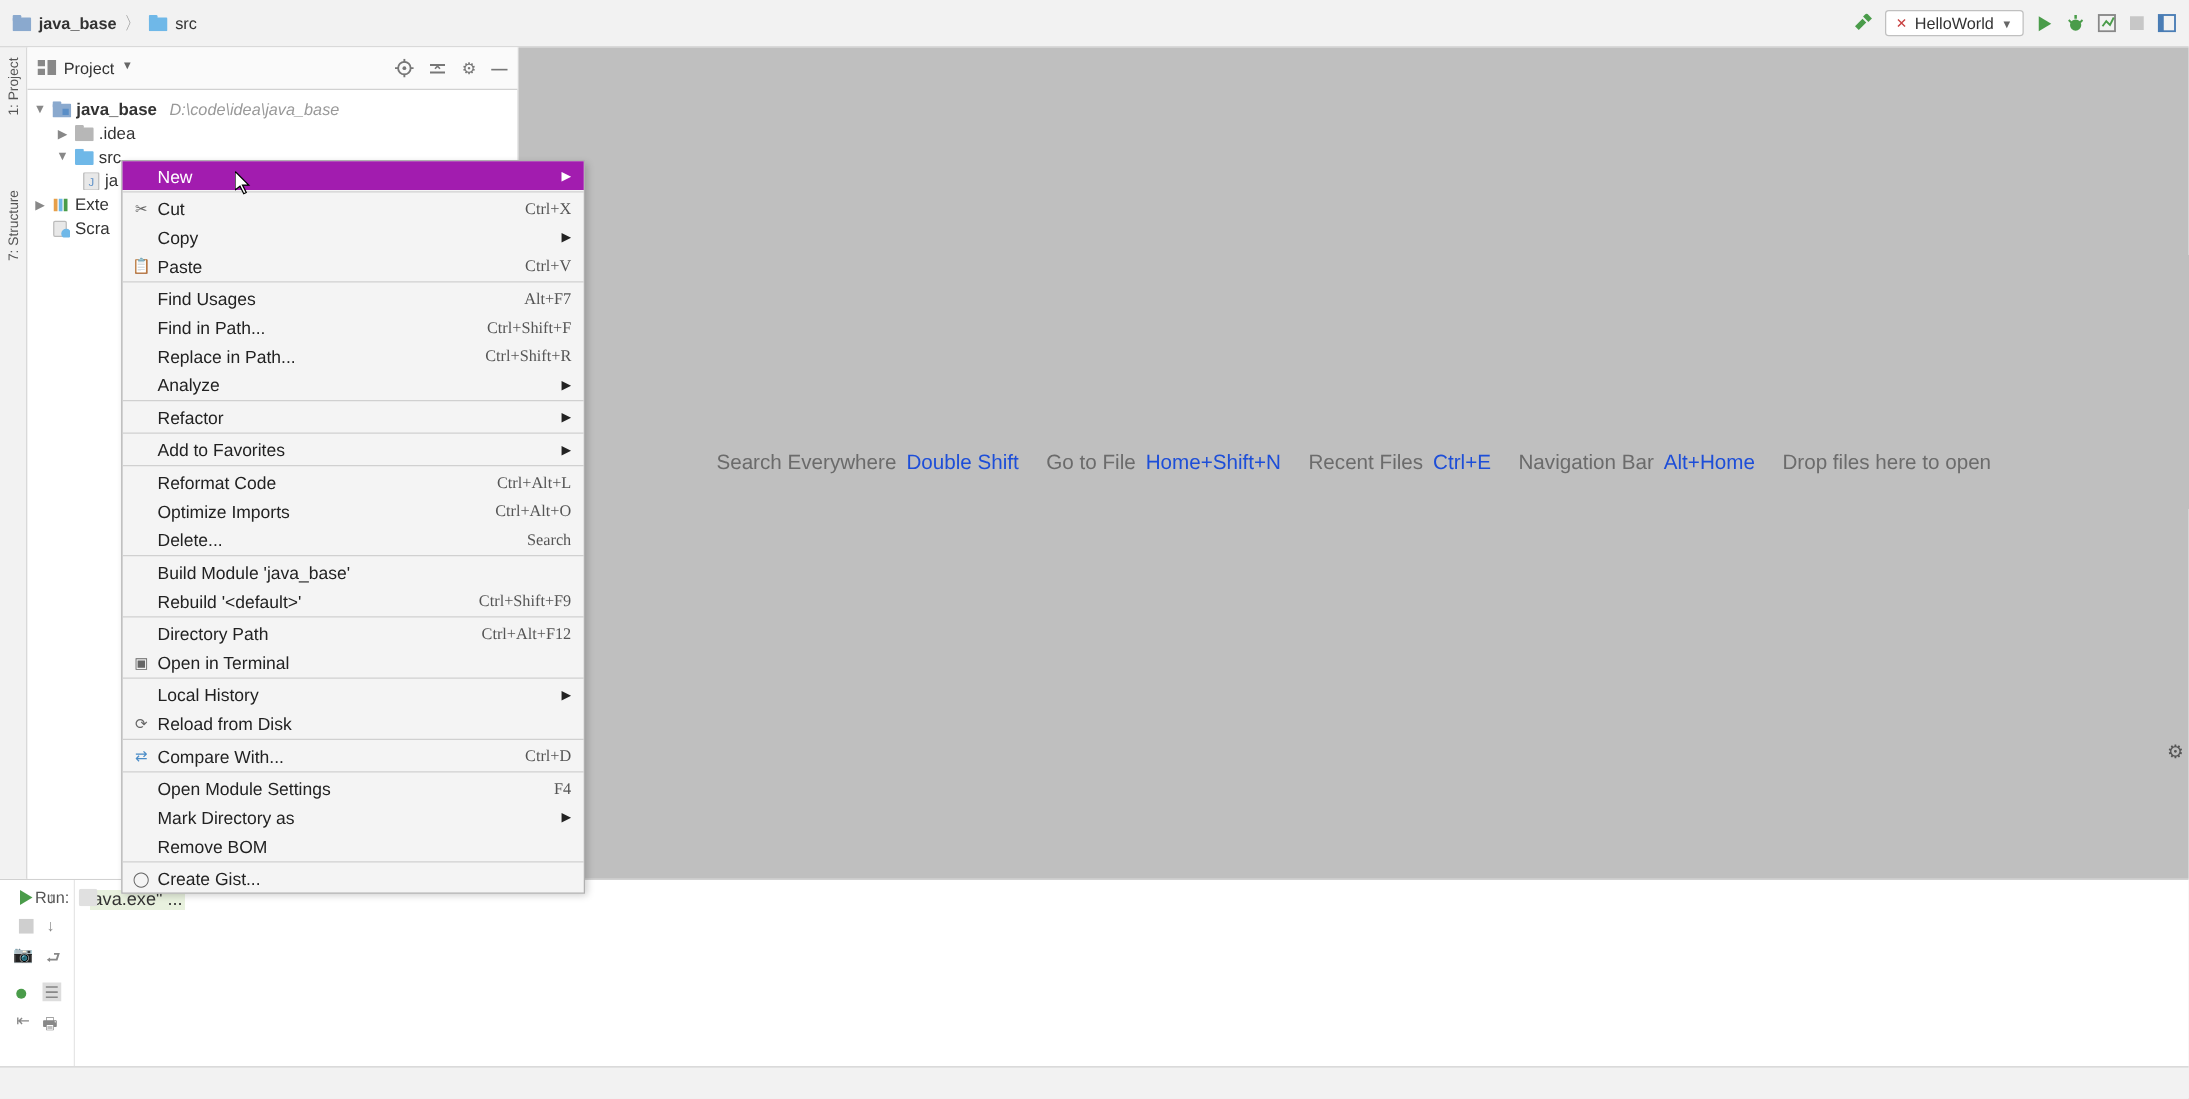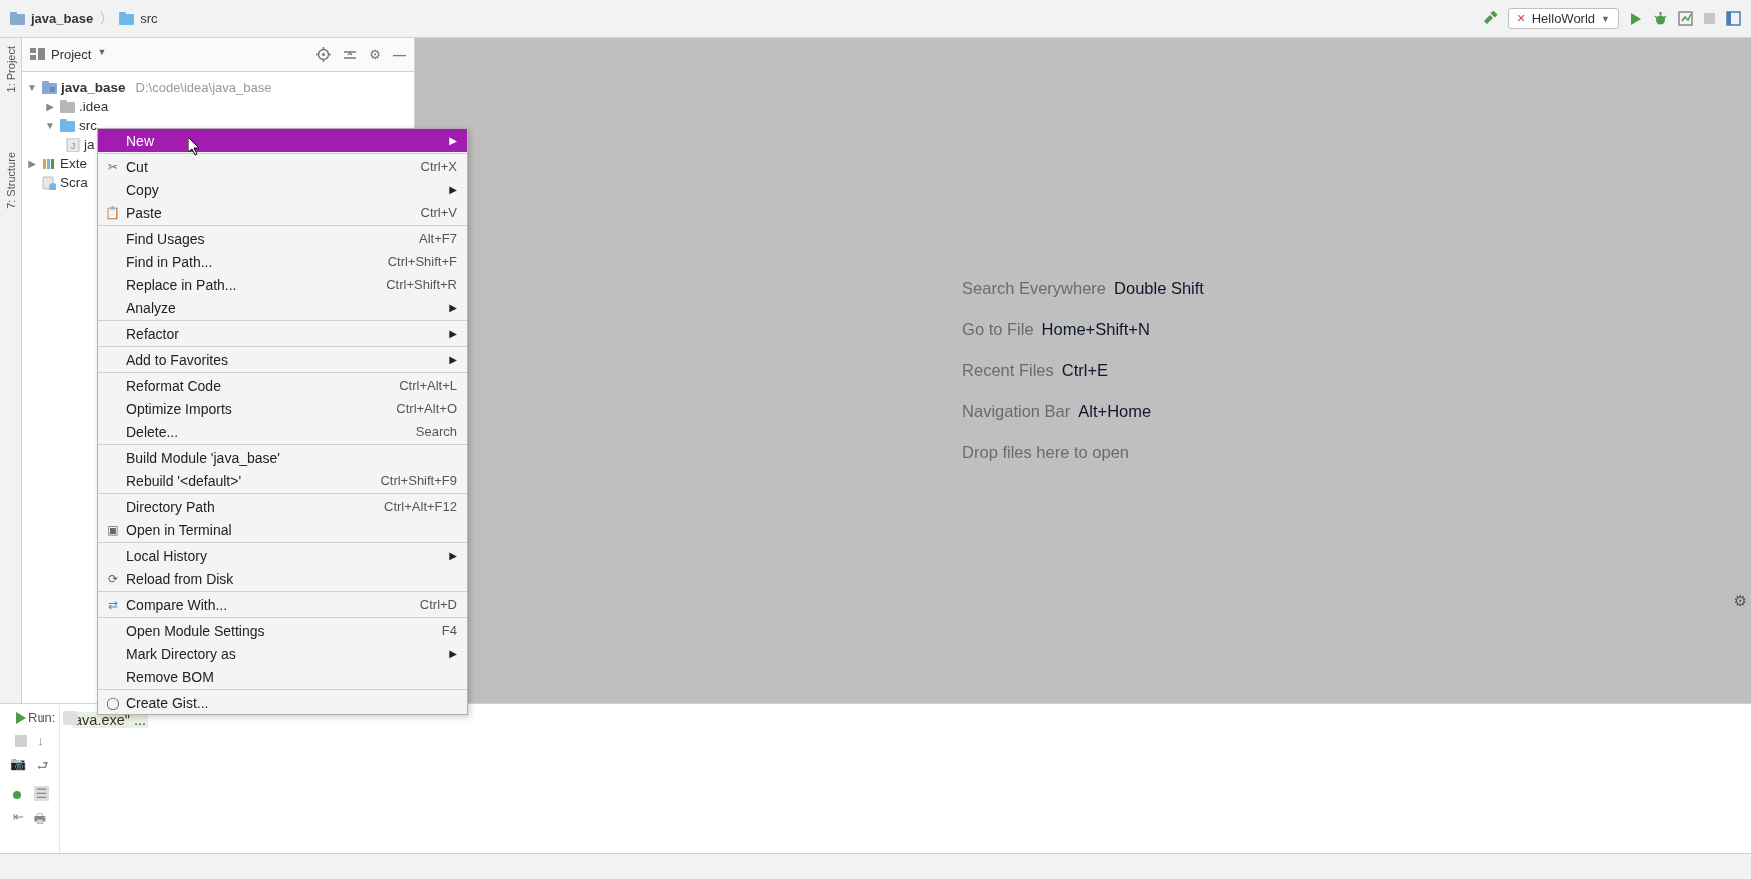--- a/index.html
+++ b/index.html
@@ -18,35 +18,35 @@
 .sidebar-vert { width: 22px; background: #f2f2f2; border-right: 1px solid #d1d1d1; display: flex; flex-direction: column; align-items: center; padding-top: 8px; gap: 20px; }
 .vert-label { writing-mode: vertical-rl; transform: rotate(180deg); font-size: 11px; color: #555; cursor: pointer; }
 
 .project-panel { width: 393px; background: #fff; border-right: 1px solid #d1d1d1; display: flex; flex-direction: column; }
 .project-header { height: 34px; border-bottom: 1px solid #d1d1d1; display: flex; align-items: center; padding: 0 8px; background: #fafafa; }
 .project-header .title { display: flex; align-items: flex-start; gap: 6px; }
 .project-header .tools { margin-left: auto; display: flex; gap: 12px; color: #666; }
 .project-tree { padding: 6px 4px; font-size: 13.5px; }
 .tree-row { display: flex; align-items: center; gap: 4px; padding: 2px 0; cursor: pointer; }
 .arrow { width: 12px; text-align: center; color: #888; font-size: 10px; }
-.grey-path { color: #999; margin-left: 6px; font-size: 13px; }
+.grey-path { color: #999; margin-left: 6px; font-size: 13px; font-style: italic; }
 
 .editor-placeholder { flex: 1; background: #BFBFBF; display: flex; align-items: center; justify-content: center; }
-.tips { display: flex; flex-direction: column; gap: 22px; font-size: 16.5px; color: #6b6b6b; }
+.tips { display: flex; flex-direction: row; gap: 22px; font-size: 16.5px; color: #6b6b6b; }
 .tips .line { display: flex; gap: 8px; }
-.tips .key { color: #0f172a; }
+.tips .key { color: #1d4ed8; }
 
 
 .context-menu { position: absolute; left: 97px; top: 128px; width: 371px; background: #f4f4f4; border: 1px solid #b0b0b0; box-shadow: 2px 2px 6px rgba(0,0,0,0.2); font-size: 14px; color: #222; z-index: 1000; }
 .menu-item { display: flex; align-items: center; padding: 3.5px 10px 3.5px 6px; cursor: pointer; }
 .menu-item.highlighted { background: #a21caf; color: #fff; }
 .menu-item .mi-icon { width: 18px; text-align: center; margin-right: 4px; color: #666; font-size: 12px; }
 .menu-item.highlighted .mi-icon { color: #fff; }
 .menu-item .mi-label { flex: 1; }
-.menu-item .mi-shortcut { color: #555; font-size: 13px; }
+.menu-item .mi-shortcut { color: #555; font-size: 13px; font-family: Liberation Serif, serif; }
 .menu-item .mi-arrow { font-size: 10px; margin-left: 8px; }
 .menu-sep { height: 1px; background: #d0d0d0; margin: 1px 0; }
 
 
 .run-panel { height: 150px; border-top: 1px solid #d1d1d1; display: flex; background: #fff; }
 .run-header { position: absolute; left: 28px; bottom: 150px; transform: translateY(-4px); font-size: 13px; color: #555; display:flex; align-items:center; gap:8px;}
 .run-toolbar { width: 60px; display: flex; flex-direction: column; padding: 6px 2px; gap: 8px; border-right: 1px solid #e6e6e6; }
 .run-toolbar-row { display:flex; gap:10px; justify-content:center;}
 .run-output { flex: 1; font-family: Consolas, monospace; font-size: 14.5px; padding: 8px 12px; color: #333; }
 .run-output .cmd { background: #e8f1de; padding: 0 2px;}

